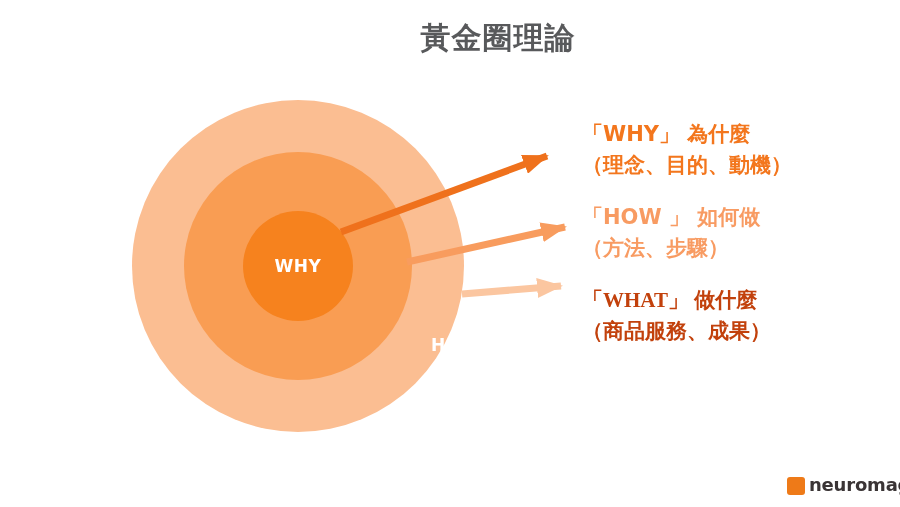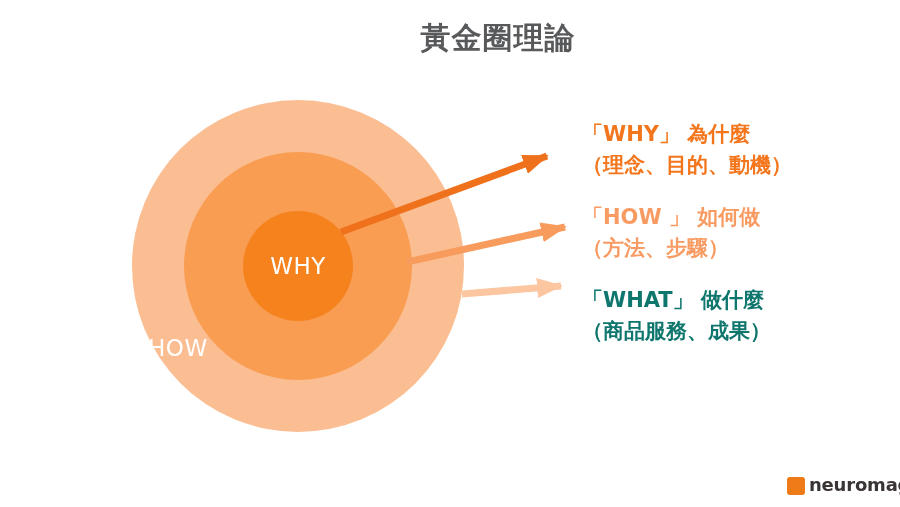--- a/index.html
+++ b/index.html
@@ -14,31 +14,31 @@
   
   .circles{position:absolute;left:132px;top:100px;width:332px;height:332px;}
   .ring{position:absolute;border-radius:50%;}
   .ring-what{left:0;top:0;width:332px;height:332px;background:#FBBE92;}
   .ring-how{left:52px;top:52px;width:228px;height:228px;background:#F99D53;}
   .ring-why{
     left:111px;top:111px;width:110px;height:110px;background:#F6821E;
     display:flex;align-items:center;justify-content:center;
   }
   .ring-label{
-    color:#ffffff;font-weight:normal;font-size:23px;letter-spacing:0.5px;text-align:left;
+    color:#ffffff;font-weight:bold;font-size:17px;letter-spacing:0.5px;text-align:right;
   }
   .label-how{position:absolute;left:16px;width:100%;top:235px;}
   .label-what{position:absolute;left:0;width:100%;top:292px;}
   
   .arrows{position:absolute;left:0;top:0;width:900px;height:507px;pointer-events:none;}
   
   .annotation{position:absolute;left:573px;font-size:21px;font-weight:bold;line-height:31px;margin-left:9px;}
   .annotation-1{top:119px;color:#F3761D;}
   .annotation-2{top:202px;color:#F89B62;}
-  .annotation-3{top:285px;color:#0f766e;}
+  .annotation-3{top:285px;color:#c2410c;font-family:Liberation Serif, serif;}
   
   .credit{position:absolute;left:22px;top:477px;font-size:17px;color:#5E6062;}
   .logo{position:absolute;left:787px;top:474px;display:flex;align-items:center;}
   .logo-square{width:18px;height:18px;border-radius:3px;background:#EE7A18;margin-right:4px;margin-top:2px;}
   .logo-text{
     font-size:18px;font-weight:600;color:#3A3435;letter-spacing:-0.2px;white-space:nowrap;
     display:inline-flex;align-items:baseline;
   }
 </style>
 </head>

